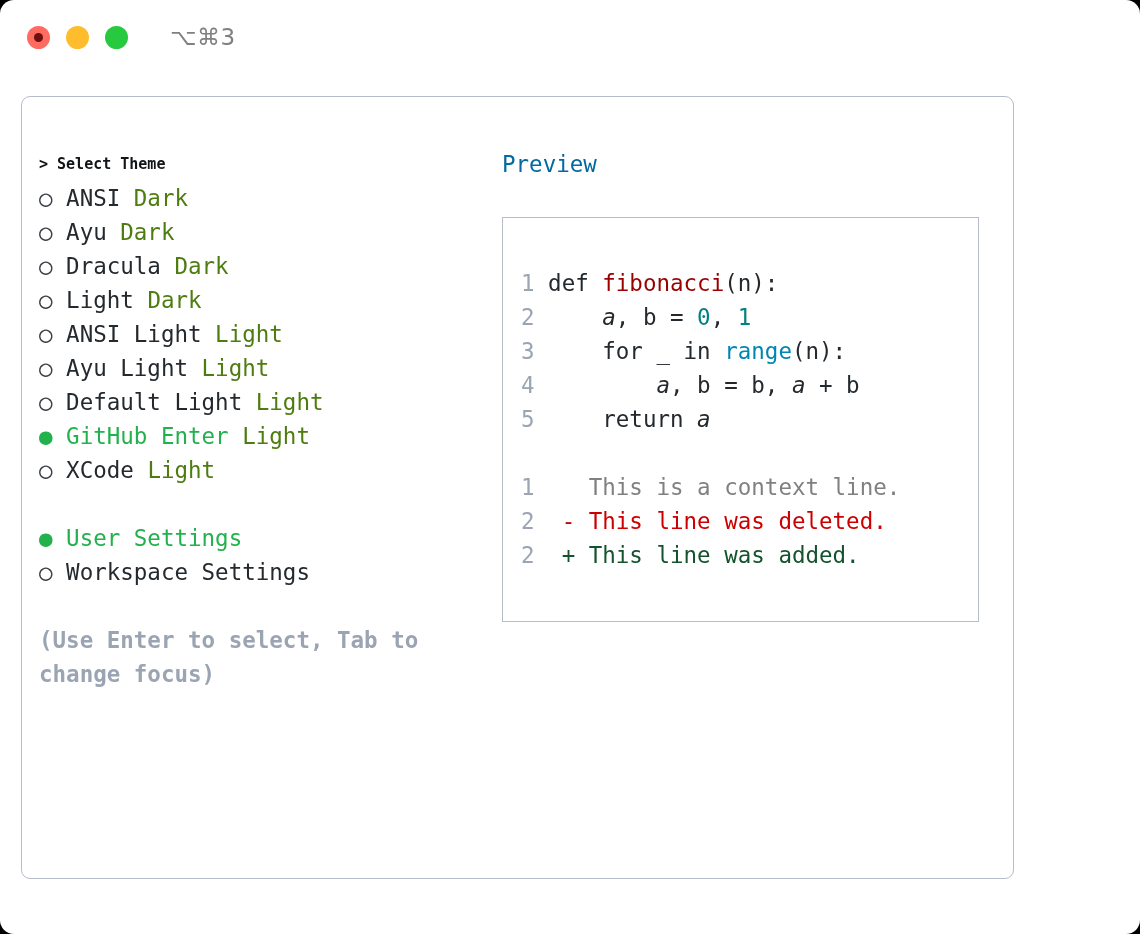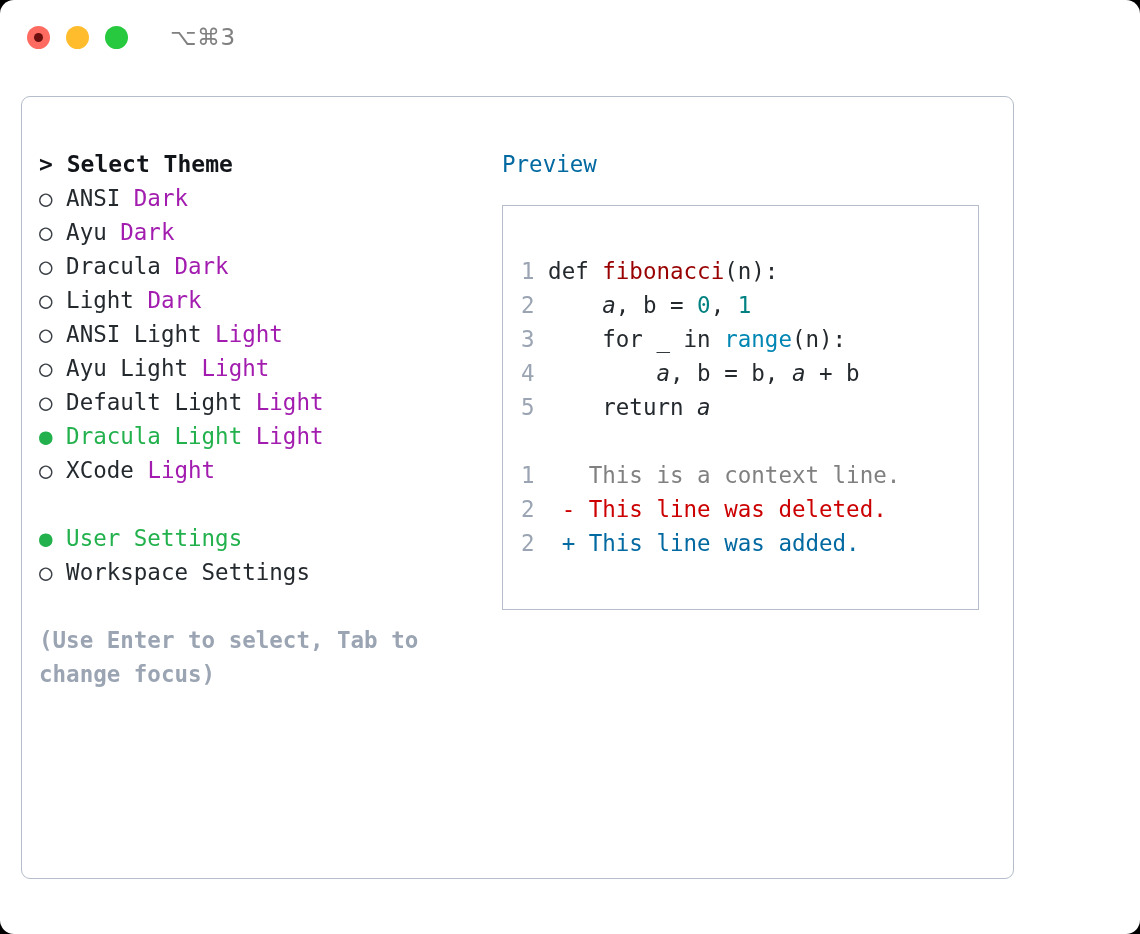--- a/index.html
+++ b/index.html
@@ -102,24 +102,24 @@
   .row {
     font-size: 22.5px;
     line-height: 34px;
     white-space: pre;
     color: #24292e;
     height: 34px;
   }
   .heading {
     font-weight: bold;
     color: #111418;
-    font-size: 23px;
+    font-size: 15px;
   }
   .tag {
-    color: #a21caf;
+    color: #4d7c0f;
   }
   .selected {
     color: #22b14c;
   }
   .bullet-filled {
     color: #22b14c;
   }
   .bullet-empty {
     color: #3a3f46;
   }
@@ -143,21 +143,21 @@
     top: 50px;
     width: 495px;
   }
   .preview-title {
     font-size: 22.5px;
     line-height: 34px;
     color: #0369a1;
     white-space: pre;
   }
   .preview-box {
-    margin-top: 24px;
+    margin-top: 36px;
     width: 477px;
     height: 405px;
     border: 1.6px solid #b4bdc9;
     box-sizing: border-box;
     background: #ffffff;
     position: relative;
   }
   .code {
     position: absolute;
     left: 18px;
@@ -169,21 +169,21 @@
   }
   .code .ln {
     color: #9aa4b2;
   }
   .fn      { color: #990000; }
   .kwfn    { color: #0086b3; }
   .num     { color: #008080; }
   .var     { font-style: italic; }
   .ctx     { color: #808080; }
   .del     { color: #cc0000; }
-  .add     { color: #0369a1; }
+  .add     { color: #14532d; }
   .blank   { height: 34px; }
 </style>
 </head>
 <body>
 
 <div class="window">
 
   <div class="titlebar">
     <div class="traffic">
       <span class="dot red"></span>
@@ -201,21 +201,21 @@
         <div class="row heading" id="theme-heading">&gt; Select Theme</div>
 
         <div id="theme-list">
             <div class="row"><span class="bullet-empty">○ </span><span>ANSI </span><span class="tag">Dark</span></div>
             <div class="row"><span class="bullet-empty">○ </span><span>Ayu </span><span class="tag">Dark</span></div>
             <div class="row"><span class="bullet-empty">○ </span><span>Dracula </span><span class="tag">Dark</span></div>
             <div class="row"><span class="bullet-empty">○ </span><span>Light </span><span class="tag">Dark</span></div>
             <div class="row"><span class="bullet-empty">○ </span><span>ANSI Light </span><span class="tag">Light</span></div>
             <div class="row"><span class="bullet-empty">○ </span><span>Ayu Light </span><span class="tag">Light</span></div>
             <div class="row"><span class="bullet-empty">○ </span><span>Default Light </span><span class="tag">Light</span></div>
-            <div class="row"><span class="bullet-filled">● </span><span class="selected">Dracula Light </span><span class="tag">Light</span></div>
+            <div class="row"><span class="bullet-filled">● </span><span class="selected">GitHub Enter </span><span class="tag">Light</span></div>
             <div class="row"><span class="bullet-empty">○ </span><span>XCode </span><span class="tag">Light</span></div>
           </div>
 
         <div class="section-gap"></div>
 
 
         <div id="apply-list">
             <div class="row"><span class="bullet-filled">● </span><span class="selected">User Settings</span></div>
             <div class="row"><span class="bullet-empty">○ </span><span>Workspace Settings</span></div>
           </div>

